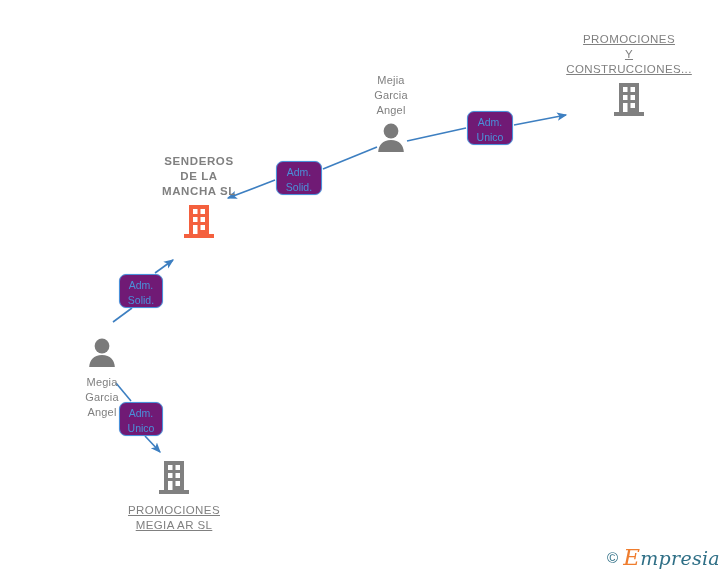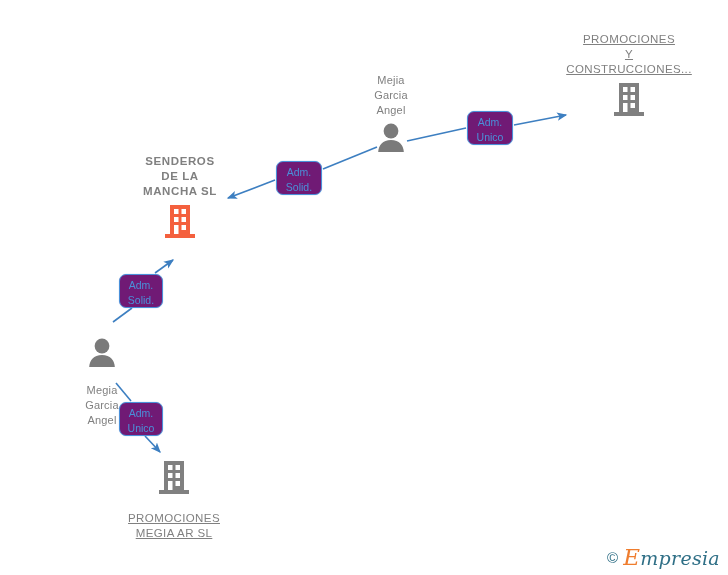--- a/index.html
+++ b/index.html
@@ -51,21 +51,21 @@
     letter-spacing: 0.4px;
     text-decoration: underline;
   }
   .node .icon-wrap {
     display: block;
     line-height: 0;
   }
 
   
   .node.label-top .node-label { margin-bottom: 4px; }
-  .node.label-bottom .node-label { margin-top: 16px; }
+  .node.label-bottom .node-label { margin-top: 8px; }
 
   
   .rel-box {
     position: absolute;
     box-sizing: border-box;
     border: 1.4px solid #4a90d9;
     border-radius: 7px;
     background: #701a75;
     color: #4a90d9;
     font-size: 10.5px;
@@ -127,21 +127,21 @@
       <path d="M113,322 L132,308" stroke="#3d7fc1" stroke-width="1.6" fill="none"></path>
       <path d="M155,273 L173,260" stroke="#3d7fc1" stroke-width="1.6" fill="none" marker-end="url(#arrow)"></path>
     </g>
 
     <g>
       <path d="M116,383 L131,401" stroke="#3d7fc1" stroke-width="1.6" fill="none"></path>
       <path d="M145,436 L160,452" stroke="#3d7fc1" stroke-width="1.6" fill="none" marker-end="url(#arrow)"></path>
     </g>
   </svg>
 
-  <div class="node company label-top" style="left:180px; top:154px;">
+  <div class="node company label-top" style="left:199px; top:154px;">
     <div class="node-label">SENDEROS
 DE LA
 MANCHA  SL</div>
     <span class="icon-wrap">
       <svg width="34" height="36" viewBox="0 0 34 36" aria-hidden="true">
         <rect x="7" y="2" width="20" height="29" fill="#f4603e"></rect>
         <rect x="2" y="31" width="30" height="4" fill="#f4603e"></rect>
         <rect x="11" y="6" width="4.5" height="5" fill="#ffffff"></rect>
         <rect x="18.5" y="6" width="4.5" height="5" fill="#ffffff"></rect>
         <rect x="11" y="14" width="4.5" height="5" fill="#ffffff"></rect>

